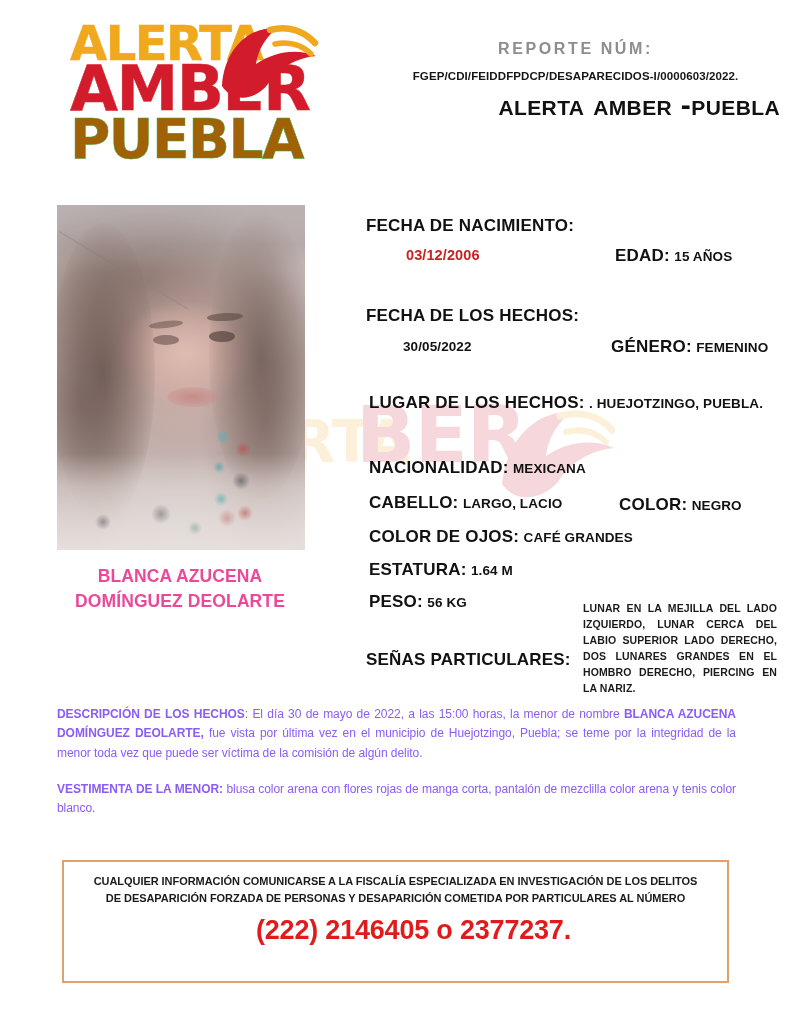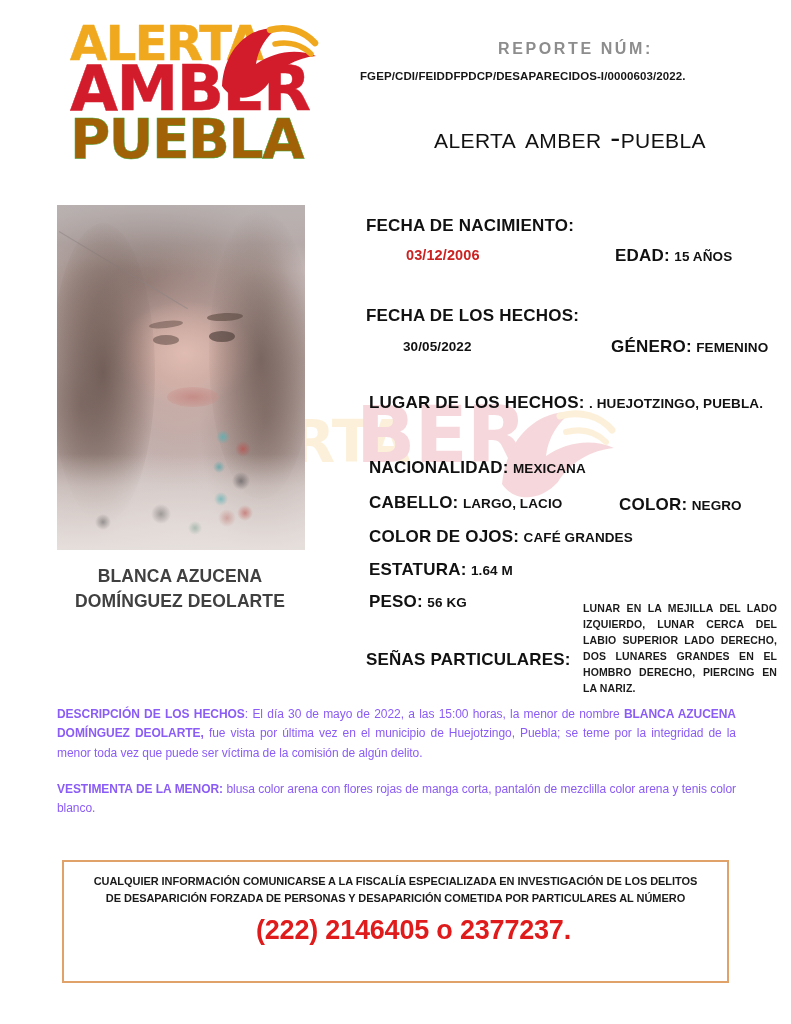--- a/index.html
+++ b/index.html
@@ -225,21 +225,21 @@
   }
 
   .victim-name {
     position: absolute;
     left: 30px;
     top: 564px;
     width: 300px;
     text-align: center;
     font-size: 17.5px;
     font-weight: bold;
-    color: #404040;
+    color: #ec4899;
     line-height: 1.42;
     letter-spacing: 0.1px;
     z-index: 3;
   }
 
   
   .reporte-label {
     position: absolute;
     left: 360px;
     top: 40px;
@@ -249,34 +249,35 @@
     font-weight: bold;
     color: #8d8d8d;
     letter-spacing: 2.6px;
     z-index: 3;
   }
   .reporte-num {
     position: absolute;
     left: 360px;
     top: 70px;
     width: 431px;
+    text-align: center;
     font-size: 11.5px;
     font-weight: bold;
     color: #161616;
     letter-spacing: 0.1px;
     z-index: 3;
   }
   .alerta-title {
     position: absolute;
     left: 360px;
-    top: 121px;
+    top: 88px;
     width: 420px;
-    text-align: center;
+    text-align: right;
     font-size: 30px;
-    font-weight: normal;
+    font-weight: bold;
     color: #111111;
     letter-spacing: 0.4px;
     font-variant: small-caps;
     text-transform: lowercase;
     z-index: 3;
   }
 
   
   .fld {
     position: absolute;

